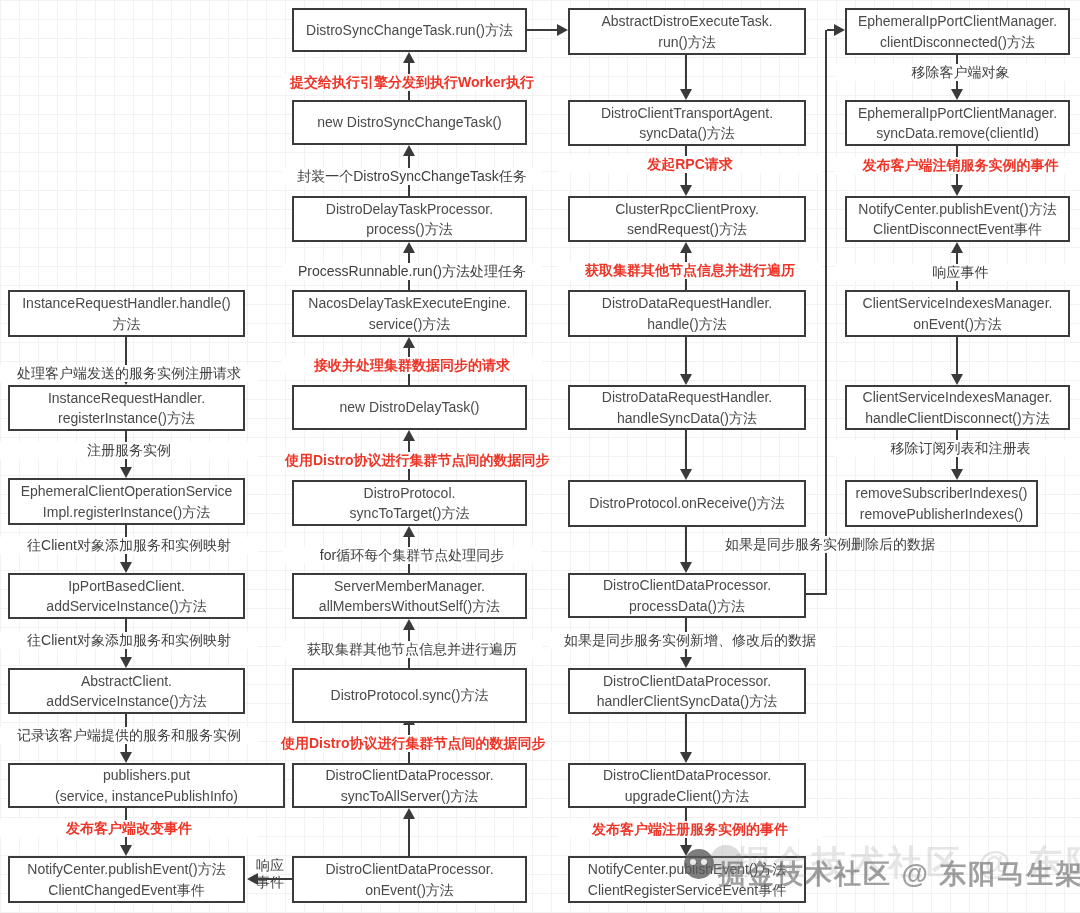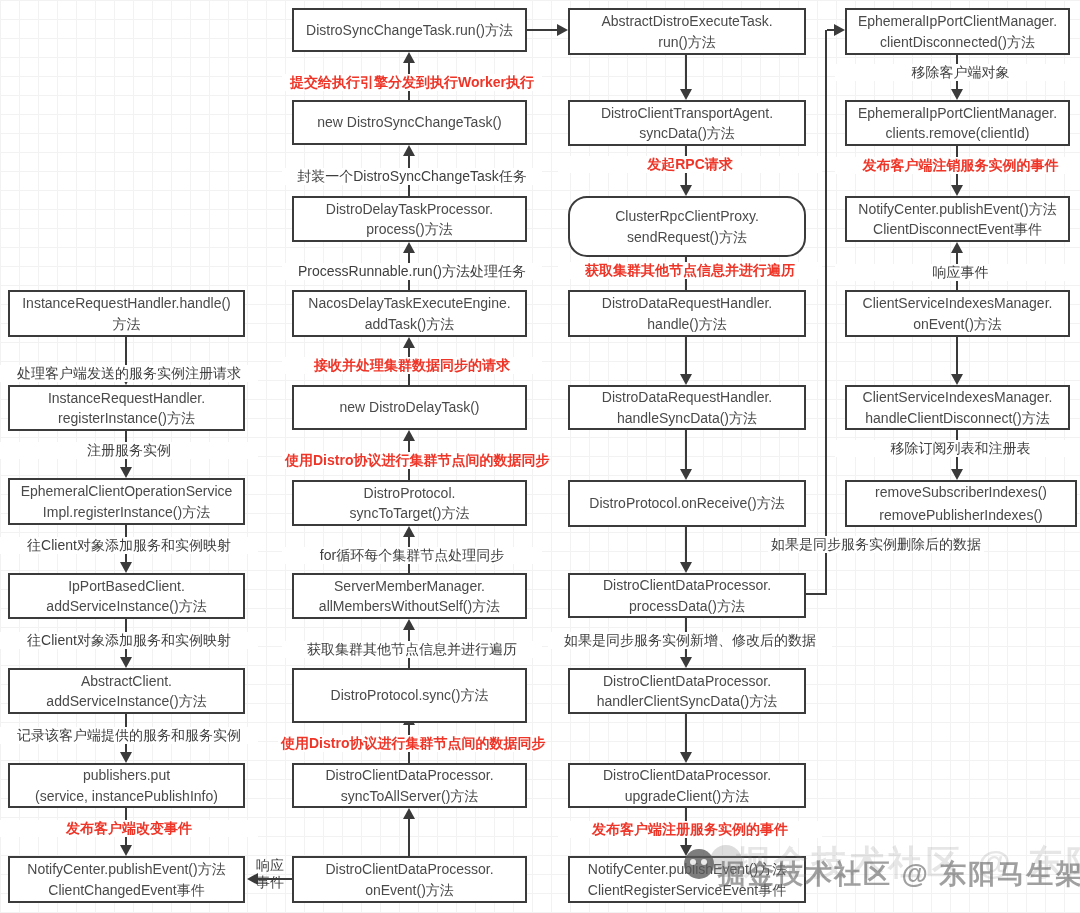--- a/index.html
+++ b/index.html
@@ -23,21 +23,21 @@
     display:flex;flex-direction:column;align-items:center;justify-content:center;
     color:#4a4a4a;font-size:14px;line-height:1.45;text-align:center;
   }
   .node-line{white-space:nowrap;}
   .label{
     position:absolute;color:#3e3e3e;font-size:14px;line-height:17px;text-align:center;
     white-space:nowrap;background:#fff;padding:0 3px;
   }
   .label.red{color:#ee3528;font-weight:600;}
   .label.nobg{background:transparent;padding:0;}
-  .label.left{text-align:left;margin-left:46px;}
+  .label.left{text-align:left;}
   .aline{position:absolute;background:var(--arrow);}
   .tri{position:absolute;width:0;height:0;}
   .tri-down{border-left:6px solid transparent;border-right:6px solid transparent;border-top:11px solid var(--arrow);}
   .tri-up{border-left:6px solid transparent;border-right:6px solid transparent;border-bottom:11px solid var(--arrow);}
   .tri-right{border-top:6px solid transparent;border-bottom:6px solid transparent;border-left:11px solid var(--arrow);}
   .tri-left{border-top:6px solid transparent;border-bottom:6px solid transparent;border-right:11px solid var(--arrow);}
   .watermark{position:absolute;left:0;top:0;width:100%;height:100%;z-index:9;pointer-events:none;}
   .wm-ghost{
     position:absolute;left:736px;top:840px;font-size:34px;font-weight:bold;letter-spacing:4px;
     color:rgba(130,130,130,0.20);white-space:nowrap;
@@ -143,41 +143,41 @@
         <div class="node-line">Impl.registerInstance()方法</div>
       </div>
       <div class="node" style="left: 8px; top: 573px; width: 237px; height: 46px;">
         <div class="node-line">IpPortBasedClient.</div>
         <div class="node-line">addServiceInstance()方法</div>
       </div>
       <div class="node" style="left: 8px; top: 668px; width: 237px; height: 46px;">
         <div class="node-line">AbstractClient.</div>
         <div class="node-line">addServiceInstance()方法</div>
       </div>
-      <div class="node" style="left: 8px; top: 763px; width: 237px; height: 45px;">
+      <div class="node" style="left: 8px; top: 763px; width: 277px; height: 45px;">
         <div class="node-line">publishers.put</div>
         <div class="node-line">(service, instancePublishInfo)</div>
       </div>
       <div class="node" style="left: 8px; top: 856px; width: 237px; height: 47px;">
         <div class="node-line">NotifyCenter.publishEvent()方法</div>
         <div class="node-line">ClientChangedEvent事件</div>
       </div>
       <div class="node" style="left: 292px; top: 8px; width: 235px; height: 44px;">
         <div class="node-line">DistroSyncChangeTask.run()方法</div>
       </div>
       <div class="node" style="left: 292px; top: 100px; width: 235px; height: 45px;">
         <div class="node-line">new DistroSyncChangeTask()</div>
       </div>
       <div class="node" style="left: 292px; top: 196px; width: 235px; height: 46px;">
         <div class="node-line">DistroDelayTaskProcessor.</div>
         <div class="node-line">process()方法</div>
       </div>
       <div class="node" style="left: 292px; top: 290px; width: 235px; height: 47px;">
         <div class="node-line">NacosDelayTaskExecuteEngine.</div>
-        <div class="node-line">addTask()方法</div>
+        <div class="node-line">service()方法</div>
       </div>
       <div class="node" style="left: 292px; top: 385px; width: 235px; height: 45px;">
         <div class="node-line">new DistroDelayTask()</div>
       </div>
       <div class="node" style="left: 292px; top: 480px; width: 235px; height: 46px;">
         <div class="node-line">DistroProtocol.</div>
         <div class="node-line">syncToTarget()方法</div>
       </div>
       <div class="node" style="left: 292px; top: 573px; width: 235px; height: 46px;">
         <div class="node-line">ServerMemberManager.</div>
@@ -195,21 +195,21 @@
         <div class="node-line">onEvent()方法</div>
       </div>
       <div class="node" style="left: 568px; top: 8px; width: 238px; height: 47px;">
         <div class="node-line">AbstractDistroExecuteTask.</div>
         <div class="node-line">run()方法</div>
       </div>
       <div class="node" style="left: 568px; top: 100px; width: 238px; height: 46px;">
         <div class="node-line">DistroClientTransportAgent.</div>
         <div class="node-line">syncData()方法</div>
       </div>
-      <div class="node" style="left: 568px; top: 196px; width: 238px; height: 61px; border-radius: 19px;">
+      <div class="node" style="left: 568px; top: 196px; width: 238px; height: 46px;">
         <div class="node-line">ClusterRpcClientProxy.</div>
         <div class="node-line">sendRequest()方法</div>
       </div>
       <div class="node" style="left: 568px; top: 290px; width: 238px; height: 47px;">
         <div class="node-line">DistroDataRequestHandler.</div>
         <div class="node-line">handle()方法</div>
       </div>
       <div class="node" style="left: 568px; top: 385px; width: 238px; height: 45px;">
         <div class="node-line">DistroDataRequestHandler.</div>
         <div class="node-line">handleSyncData()方法</div>
@@ -232,35 +232,35 @@
       <div class="node" style="left: 568px; top: 856px; width: 238px; height: 47px;">
         <div class="node-line">NotifyCenter.publishEvent()方法</div>
         <div class="node-line">ClientRegisterServiceEvent事件</div>
       </div>
       <div class="node" style="left: 845px; top: 8px; width: 225px; height: 47px;">
         <div class="node-line">EphemeralIpPortClientManager.</div>
         <div class="node-line">clientDisconnected()方法</div>
       </div>
       <div class="node" style="left: 845px; top: 100px; width: 225px; height: 46px;">
         <div class="node-line">EphemeralIpPortClientManager.</div>
-        <div class="node-line">clients.remove(clientId)</div>
+        <div class="node-line">syncData.remove(clientId)</div>
       </div>
       <div class="node" style="left: 845px; top: 196px; width: 225px; height: 46px;">
         <div class="node-line">NotifyCenter.publishEvent()方法</div>
         <div class="node-line">ClientDisconnectEvent事件</div>
       </div>
       <div class="node" style="left: 845px; top: 290px; width: 225px; height: 47px;">
         <div class="node-line">ClientServiceIndexesManager.</div>
         <div class="node-line">onEvent()方法</div>
       </div>
       <div class="node" style="left: 845px; top: 385px; width: 225px; height: 45px;">
         <div class="node-line">ClientServiceIndexesManager.</div>
         <div class="node-line">handleClientDisconnect()方法</div>
       </div>
-      <div class="node" style="left: 845px; top: 480px; width: 232px; height: 47px; justify-content: space-between;">
+      <div class="node" style="left: 845px; top: 480px; width: 193px; height: 47px;">
         <div class="node-line">removeSubscriberIndexes()</div>
         <div class="node-line">removePublisherIndexes()</div>
       </div>
     </div>
   <div class="layer" id="labels">
       <div class="label" style="left: 0px; top: 347px; width: 252px; margin-top: 18px;">处理客户端发送的服务实例注册请求</div>
       <div class="label" style="left: 0px; top: 442px; width: 252px;">注册服务实例</div>
       <div class="label" style="left: 0px; top: 537px; width: 252px;">往Client对象添加服务和实例映射</div>
       <div class="label" style="left: 0px; top: 632px; width: 252px;">往Client对象添加服务和实例映射</div>
       <div class="label" style="left: 0px; top: 727px; width: 252px;">记录该客户端提供的服务和服务实例</div>

